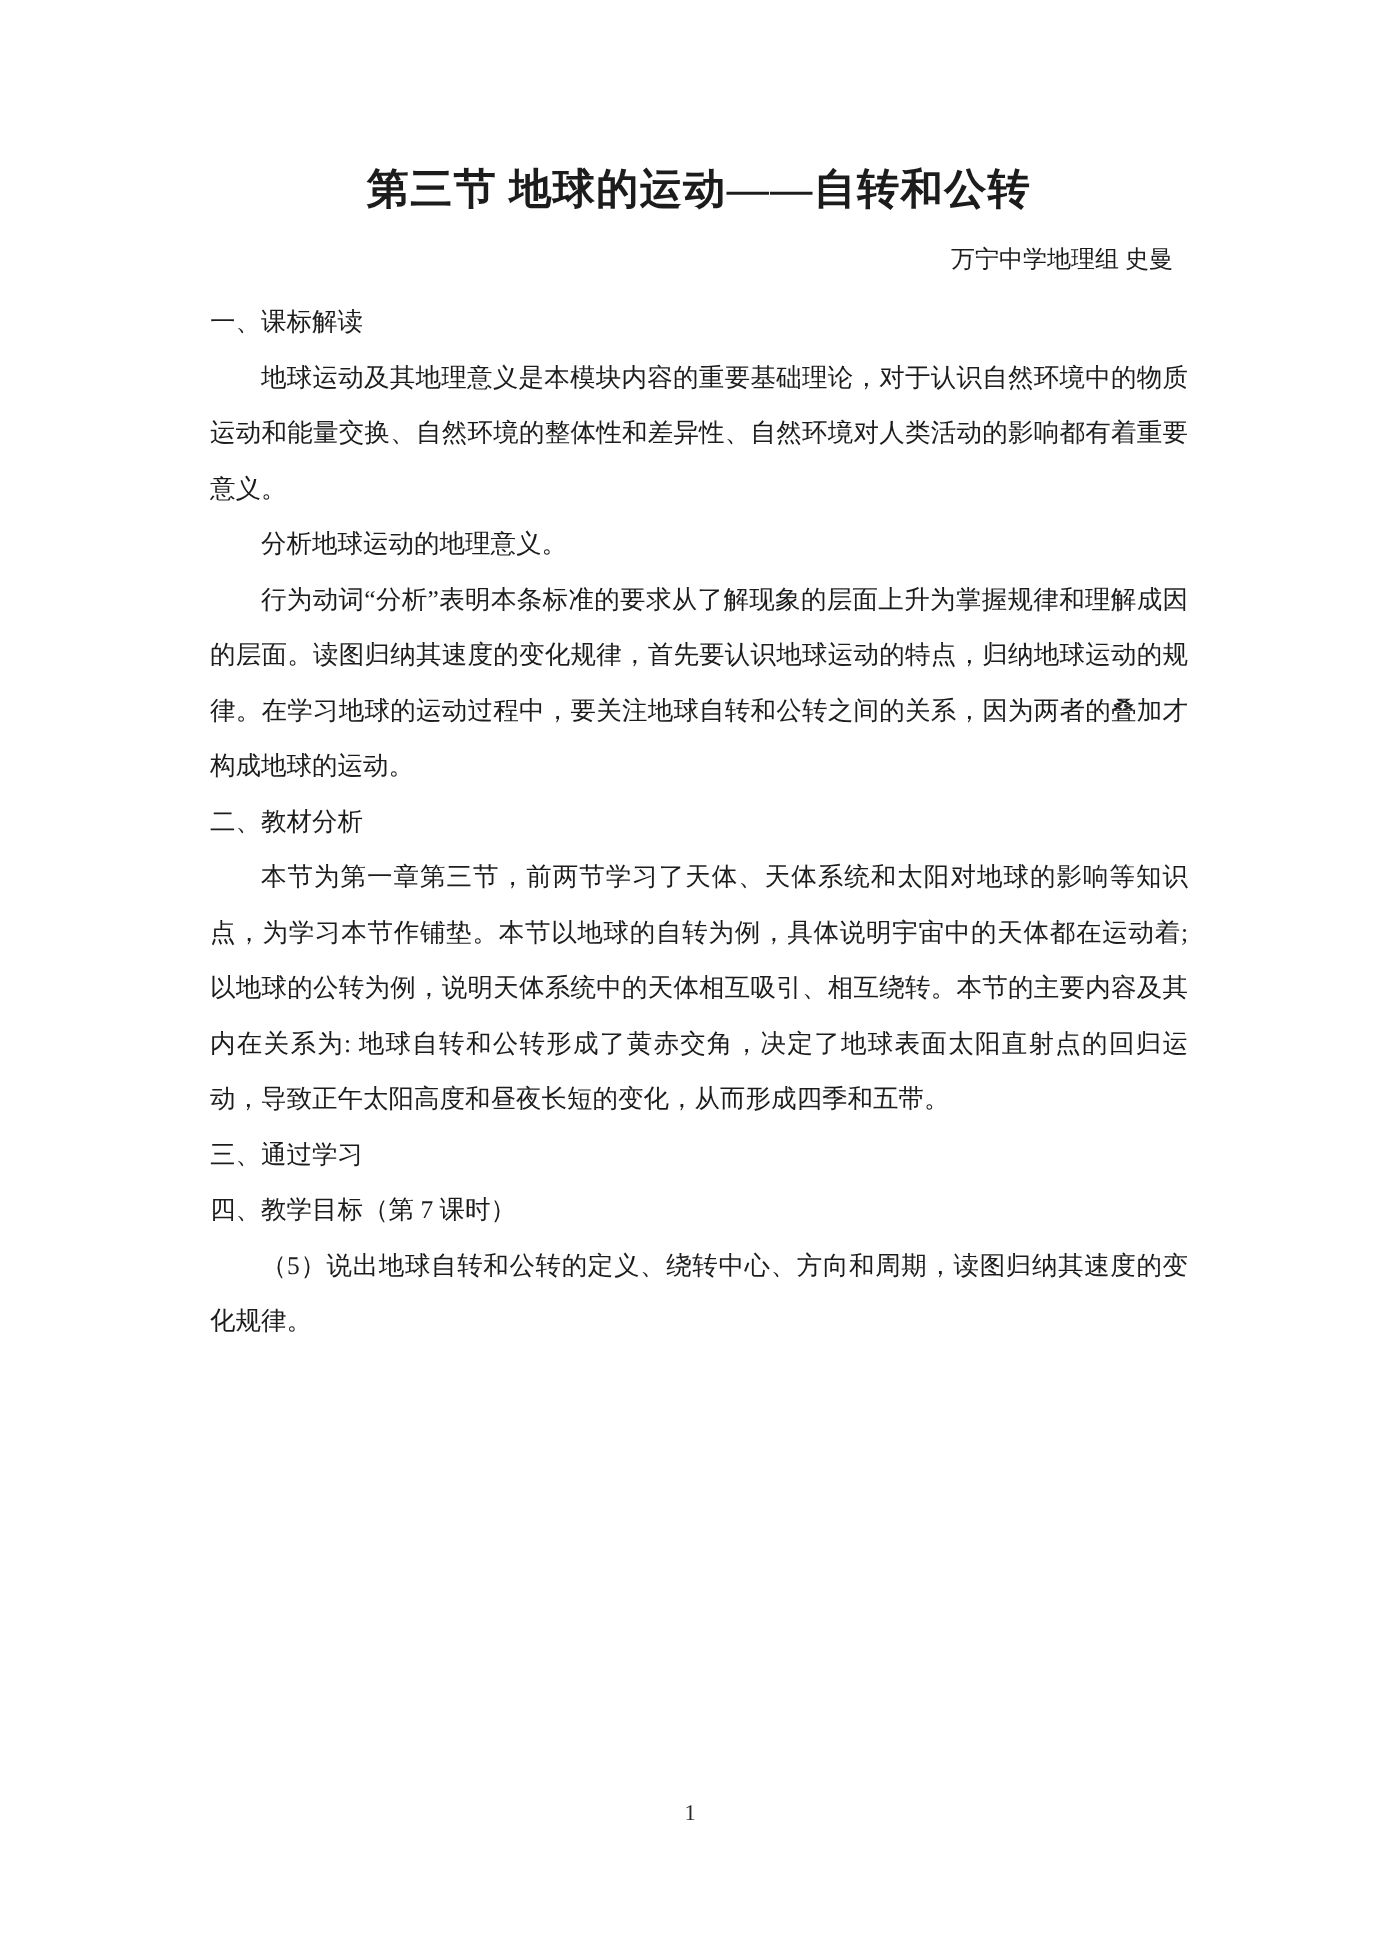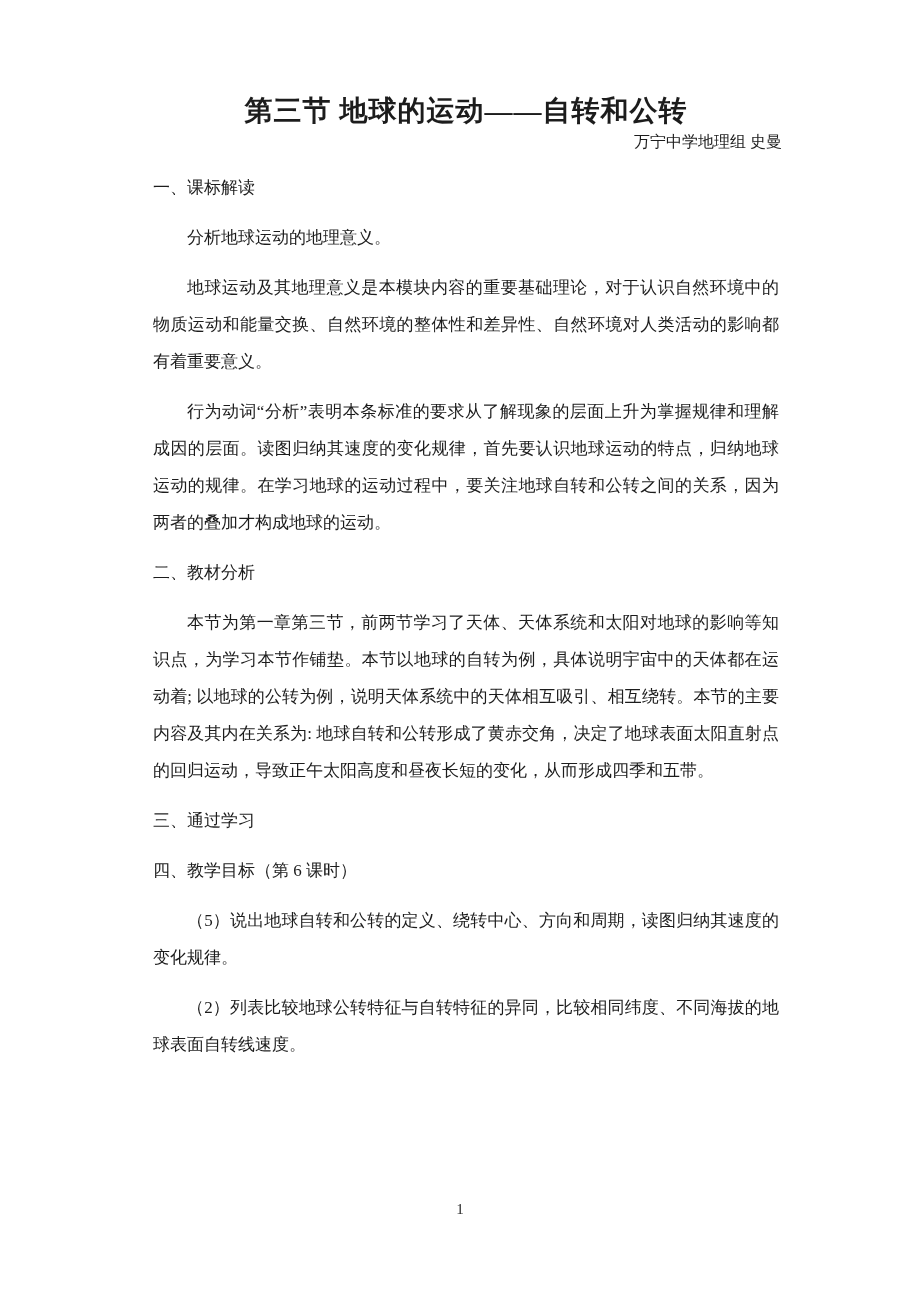--- a/index.html
+++ b/index.html
@@ -13,43 +13,44 @@
     height: 1302px;
     background: #ffffff;
     font-family: "Liberation Serif", "DejaVu Serif", serif;
     color: #1c1c1c;
     overflow: hidden;
     box-sizing: border-box;
   }
   .content {
     position: absolute;
     left: 140px;
-    top: 94px;
+    top: 110px;
     width: 652px;
   }
   h1.doc-title {
     margin: 0;
     font-size: 28px;
     line-height: 34px;
     font-weight: bold;
     text-align: center;
     letter-spacing: 1px;
     white-space: nowrap;
   }
   .byline {
+    margin-top: 16px;
     font-size: 16px;
     line-height: 28px;
     text-align: right;
     padding-right: 10px;
   }
   .body-text {
     margin-top: 8px;
   }
   .body-text p {
-    margin: 13px;
+    margin: 0;
     font-size: 17px;
     line-height: 37px;
     text-align: justify;
     word-break: break-all;
   }
   .body-text p.heading {
     text-indent: 0;
     text-align: left;
   }
   .body-text p.para {
@@ -71,27 +72,26 @@
 
 <div class="page">
   <div class="content">
 
     <h1 class="doc-title">第三节 地球的运动——自转和公转</h1>
 
     <div class="byline">万宁中学地理组  史曼</div>
 
     <div class="body-text">
       <p class="heading">一、课标解读</p>
+      <p class="para">地球运动及其地理意义是本模块内容的重要基础理论，对于认识自然环境中的物质运动和能量交换、自然环境的整体性和差异性、自然环境对人类活动的影响都有着重要意义。</p>
       <p class="para">分析地球运动的地理意义。</p>
-      <p class="para">地球运动及其地理意义是本模块内容的重要基础理论，对于认识自然环境中的物质运动和能量交换、自然环境的整体性和差异性、自然环境对人类活动的影响都有着重要意义。</p>
       <p class="para">行为动词“分析”表明本条标准的要求从了解现象的层面上升为掌握规律和理解成因的层面。读图归纳其速度的变化规律，首先要认识地球运动的特点，归纳地球运动的规律。在学习地球的运动过程中，要关注地球自转和公转之间的关系，因为两者的叠加才构成地球的运动。</p>
       <p class="heading">二、教材分析</p>
       <p class="para">本节为第一章第三节，前两节学习了天体、天体系统和太阳对地球的影响等知识点，为学习本节作铺垫。本节以地球的自转为例，具体说明宇宙中的天体都在运动着; 以地球的公转为例，说明天体系统中的天体相互吸引、相互绕转。本节的主要内容及其内在关系为: 地球自转和公转形成了黄赤交角，决定了地球表面太阳直射点的回归运动，导致正午太阳高度和昼夜长短的变化，从而形成四季和五带。</p>
       <p class="heading">三、通过学习</p>
-      <p class="heading">四、教学目标（第 6 课时）</p>
+      <p class="heading">四、教学目标（第 7 课时）</p>
       <p class="para">（5）说出地球自转和公转的定义、绕转中心、方向和周期，读图归纳其速度的变化规律。</p>
-      <p class="para">（2）列表比较地球公转特征与自转特征的异同，比较相同纬度、不同海拔的地球表面自转线速度。</p>
     </div>
 
   </div>
 
   <div class="page-number">1</div>
 </div>
 
 </body></html>

